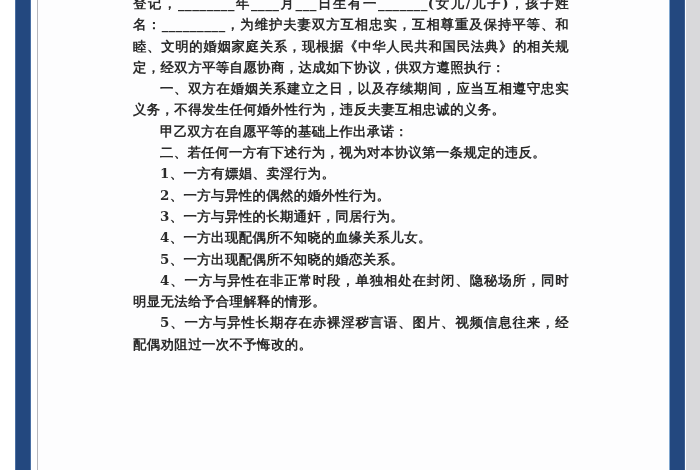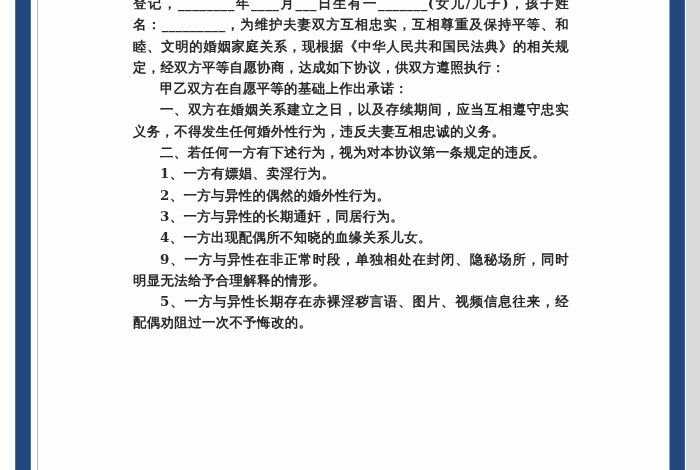--- a/index.html
+++ b/index.html
@@ -39,23 +39,24 @@
 <body>
 
 <div class="outer-right-bg"></div>
 <div class="page"></div>
 <div class="border-left"></div>
 <div class="inner-line-left"></div>
 <div class="border-right"></div>
 
 <div class="text">
   <p class="p">登记，________年____月___日生有一_______(女儿/儿子)，孩子姓名：_________，为维护夫妻双方互相忠实，互相尊重及保持平等、和睦、文明的婚姻家庭关系，现根据《中华人民共和国民法典》的相关规定，经双方平等自愿协商，达成如下协议，供双方遵照执行：</p>
+  <p class="p indent">一、双方在婚姻关系建立之日，以及存续期间，应当互相遵守忠实义务，不得发生任何婚外性行为，违反夫妻互相忠诚的义务。</p>
   <p class="p indent">甲乙双方在自愿平等的基础上作出承诺：</p>
-  <p class="p indent">一、双方在婚姻关系建立之日，以及存续期间，应当互相遵守忠实义务，不得发生任何婚外性行为，违反夫妻互相忠诚的义务。</p>
   <p class="p indent">二、若任何一方有下述行为，视为对本协议第一条规定的违反。</p>
   <p class="p indent">1、一方有嫖娼、卖淫行为。</p>
   <p class="p indent">2、一方与异性的偶然的婚外性行为。</p>
   <p class="p indent">3、一方与异性的长期通奸，同居行为。</p>
   <p class="p indent">4、一方出现配偶所不知晓的血缘关系儿女。</p>
-  <p class="p indent">9、一方与异性在非正常时段，单独相处在封闭、隐秘场所，同时明显无法给予合理解释的情形。</p>
+  <p class="p indent">5、一方出现配偶所不知晓的婚恋关系。</p>
+  <p class="p indent">4、一方与异性在非正常时段，单独相处在封闭、隐秘场所，同时明显无法给予合理解释的情形。</p>
   <p class="p indent">5、一方与异性长期存在赤裸淫秽言语、图片、视频信息往来，经配偶劝阻过一次不予悔改的。</p>
 
 </div>
 
 </body></html>

